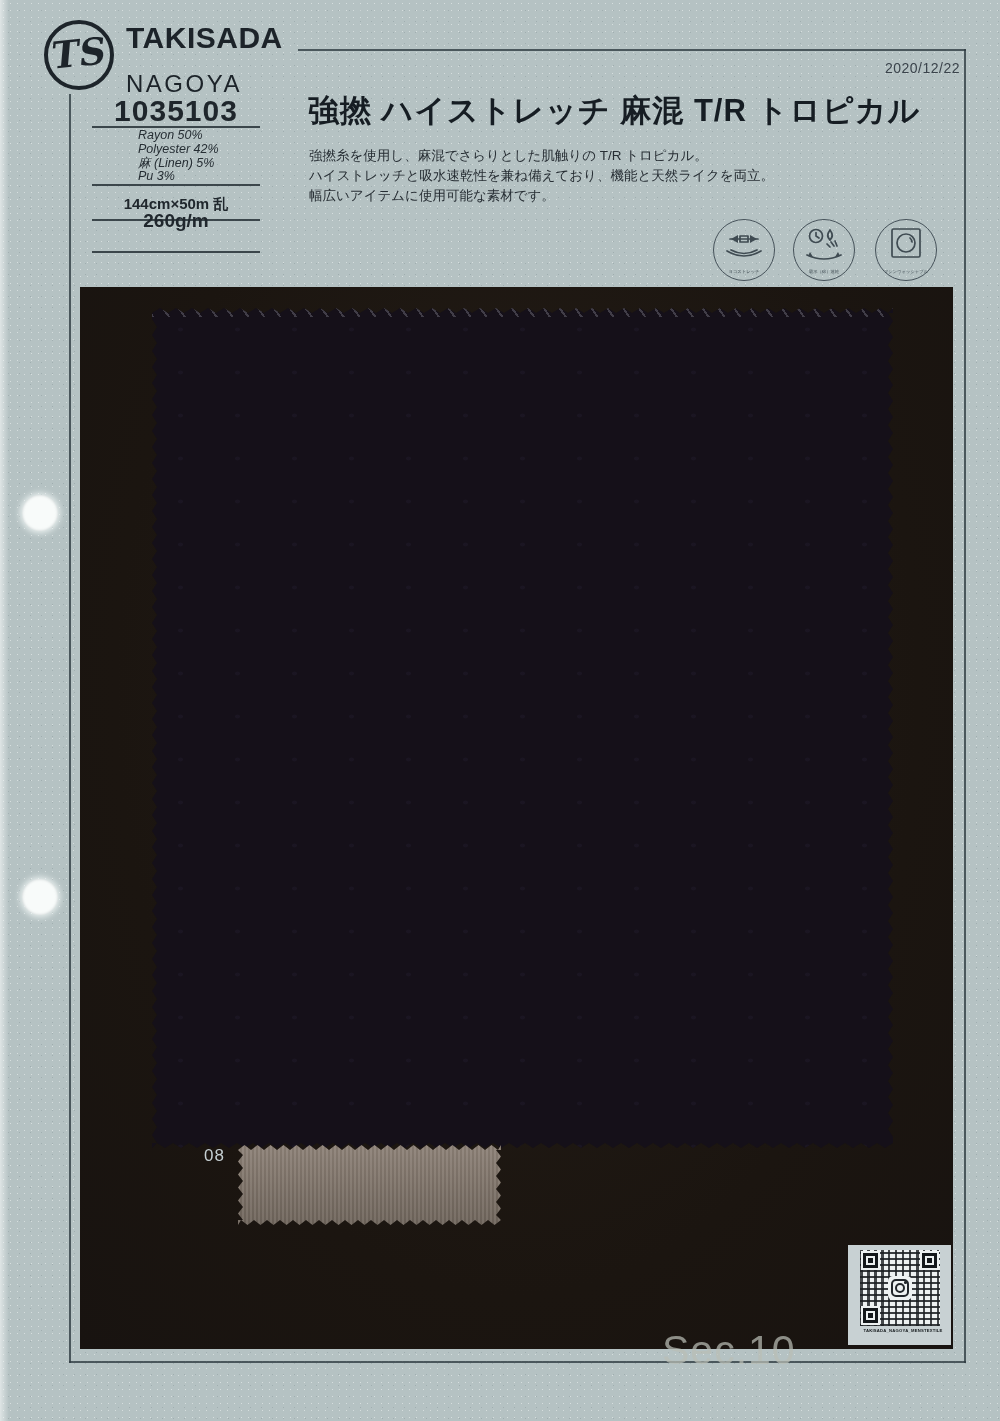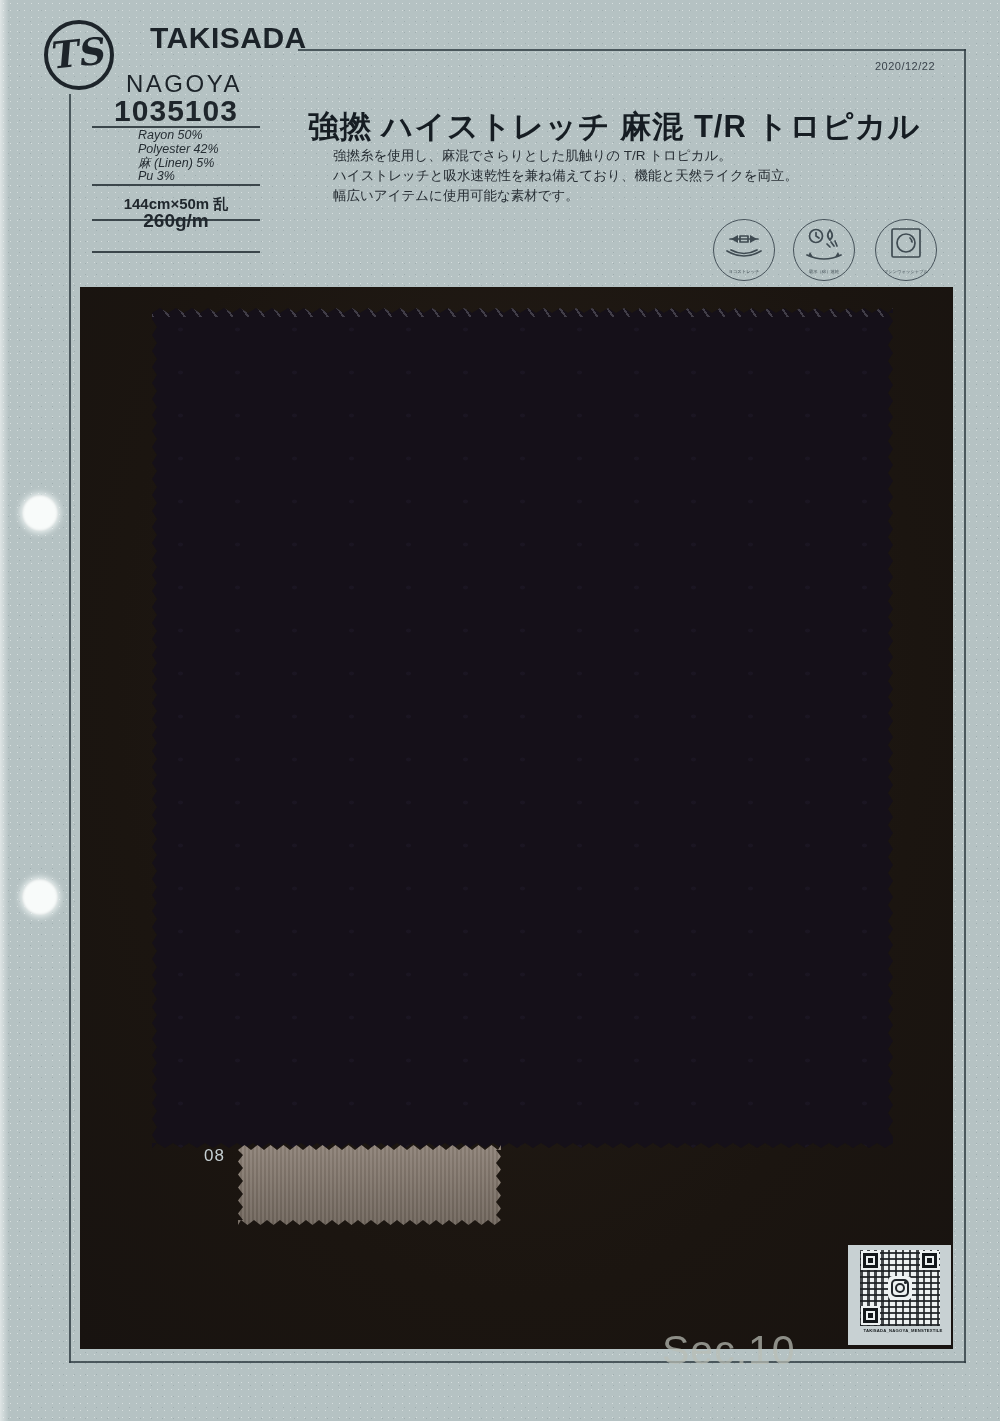--- a/index.html
+++ b/index.html
@@ -19,38 +19,38 @@
   .fl-top{left:298px;top:49px;width:668px;height:2px;}
   .fl-right{left:964px;top:49px;width:2px;height:1314px;}
   .fl-left{left:69px;top:94px;width:2px;height:1269px;}
   .fl-bottom{left:69px;top:1361px;width:897px;height:2px;}
   
   .logo{position:absolute;left:44px;top:20px;width:62px;height:62px;
     border:4px solid #1d242a;border-radius:50%;display:flex;align-items:center;justify-content:center;}
   .monogram{font-family:"DejaVu Serif","Liberation Serif",serif;font-style:italic;font-weight:bold;
     font-size:37px;color:#1d242a;transform:rotate(-6deg) translateY(-2px);}
   .brand{position:absolute;left:126px;top:23px;line-height:1;}
-  .brand-1{font-size:30px;font-weight:bold;letter-spacing:.5px;color:#1c2329;margin-left:24px;}
+  .brand-1{font-size:30px;font-weight:bold;letter-spacing:.5px;color:#1c2329;}
   .brand-2{font-size:24px;font-weight:normal;letter-spacing:2.5px;color:#1c2329;margin-top:19px;}
-  .date{position:absolute;left:850px;top:60px;width:110px;text-align:center;
-    font-size:11px;color:#3a434b;letter-spacing:.5px;}
+  .date{position:absolute;left:850px;top:60px;width:110px;text-align:right;
+    font-size:14px;color:#3a434b;letter-spacing:.5px;}
   
   .num{position:absolute;left:90px;top:94px;width:172px;text-align:center;
     font-size:30px;font-weight:bold;letter-spacing:1px;color:#1f262c;}
   .rule{position:absolute;left:92px;width:168px;height:2px;background:rgba(38,48,54,.85);}
   .r1{top:126px;} .r2{top:184px;} .r3{top:219px;} .r4{top:251px;}
   .comp{position:absolute;left:138px;top:129px;font-size:12.5px;line-height:13.8px;color:#262e34;font-style:italic;}
   .sizeln{position:absolute;left:90px;top:195px;width:172px;text-align:center;
     font-size:15px;font-weight:bold;color:#20272d;}
   .weightln{position:absolute;left:90px;top:210px;width:172px;text-align:center;
     font-size:19px;font-weight:bold;color:#20272d;}
   
   .title{position:absolute;left:308px;top:90px;font-size:31px;font-weight:bold;
-    color:#161d23;letter-spacing:1px;white-space:nowrap;margin-top:16px;}
-  .desc{position:absolute;left:309px;top:146px;font-size:13.5px;line-height:20px;color:#272e34;margin-left:24px;}
+    color:#161d23;letter-spacing:1px;white-space:nowrap;}
+  .desc{position:absolute;left:309px;top:146px;font-size:13.5px;line-height:20px;color:#272e34;}
   
   .care{position:absolute;top:219px;width:62px;height:62px;border:1.5px solid #46525a;
     border-radius:50%;box-sizing:border-box;}
   .care svg{position:absolute;left:6px;top:4px;}
   .care .lbl{position:absolute;bottom:4px;left:-10px;right:-10px;text-align:center;
     font-size:6px;transform:scale(.72);color:#3e4a51;white-space:nowrap;}
   .c1{left:713px;} .c2{left:793px;} .c3{left:875px;}
   
   .mount{position:absolute;left:80px;top:287px;width:873px;height:1062px;
     background:radial-gradient(ellipse at 50% 38%,#241d16 0%,#1b1510 65%,#181310 100%);}

